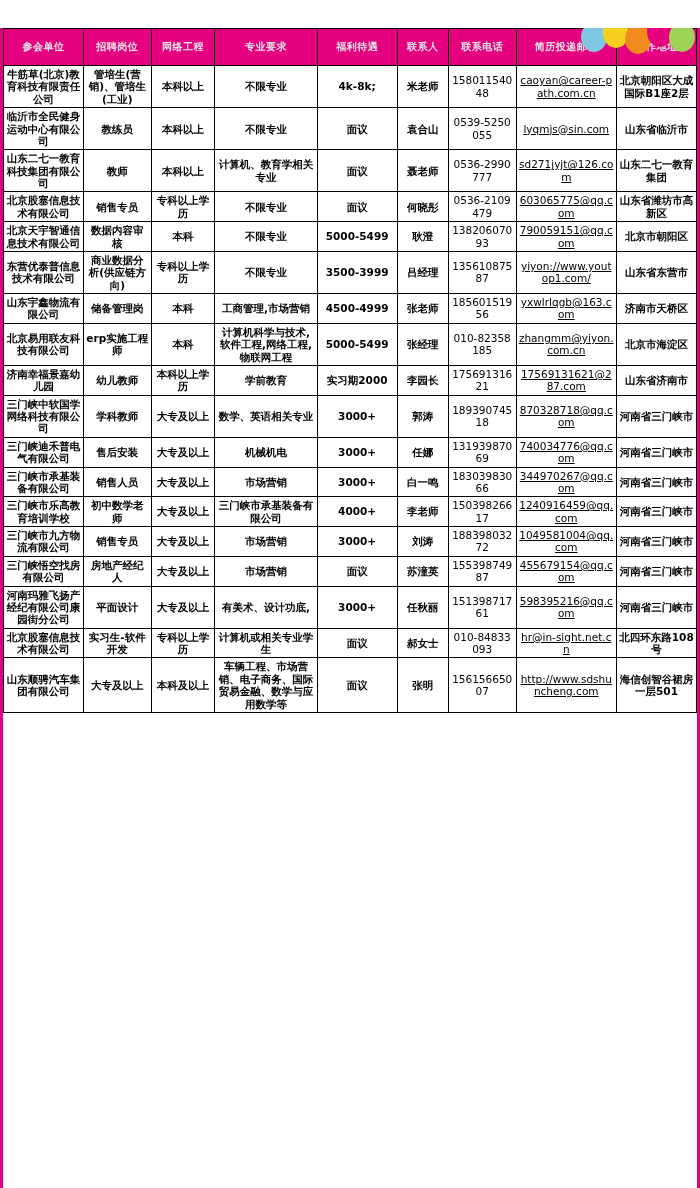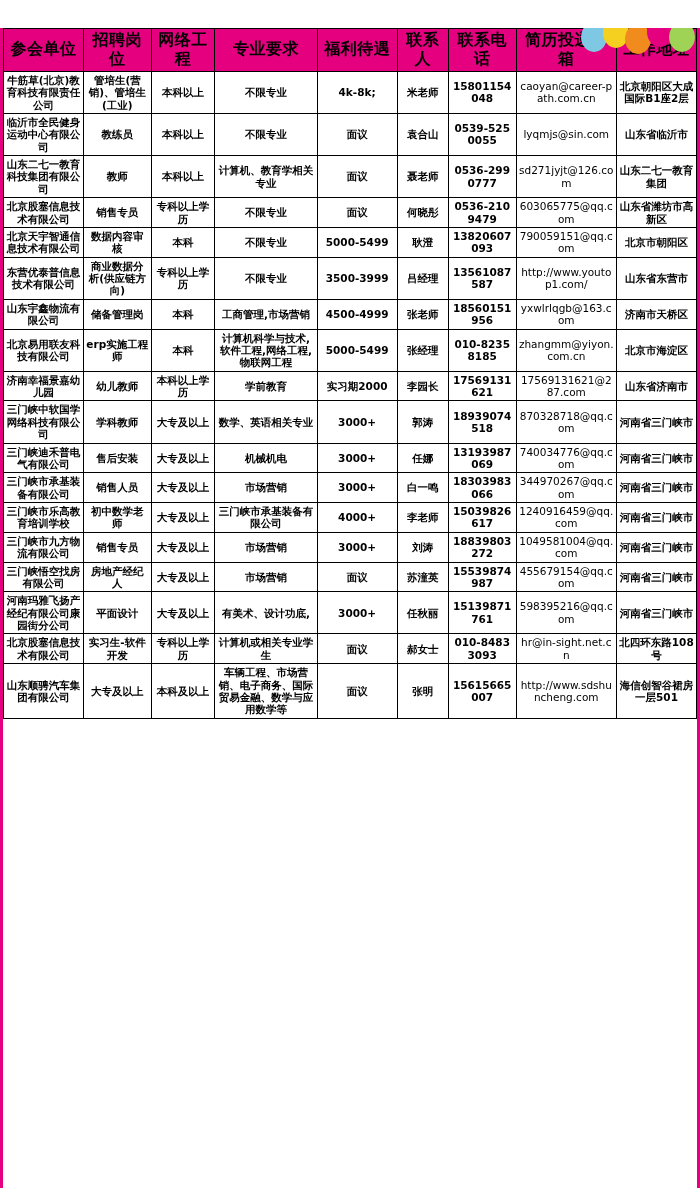--- a/index.html
+++ b/index.html
@@ -66,38 +66,38 @@
     border: 1px solid #000;
     text-align: center;
     vertical-align: middle;
     padding: 2px 2px;
     line-height: 1.18;
     word-break: break-all;
     font-family: "DejaVu Sans", "Liberation Sans", sans-serif;
   }
   table.jobs thead th {
     background: #e4007f;
-    color: #000000;
+    color: #e5e5e5;
     font-weight: bold;
-    font-size: 16px;
+    font-size: 10px;
     height: 32px;
     letter-spacing: 0.5px;
   }
   table.jobs tbody td {
     font-size: 10.5px;
     color: #000;
   }
   td.c0 { font-weight: bold; }
   td.c1 { font-weight: bold; }
   td.c2 { font-weight: bold; }
   td.c3 { font-weight: bold; margin-top: 39px; }
   td.c4 { font-weight: bold; margin-top: 24px; }
   td.c5 { font-weight: bold; }
-  td.c6 { font-weight: bold; font-size: 10px; margin-left: 11px; }
-  td.c7 { font-weight: normal; font-size: 10px; }
+  td.c6 { font-weight: normal; font-size: 10px; margin-left: 11px; }
+  td.c7 { font-weight: normal; font-size: 10px; text-decoration: underline; }
   td.c8 { font-weight: bold; }
   .col0 { width: 78px; }
   .col1 { width: 66px; }
   .col2 { width: 62px; }
   .col3 { width: 100px; }
   .col4 { width: 78px; }
   .col5 { width: 50px; }
   .col6 { width: 66px; }
   .col7 { width: 98px; }
   .col8 { width: 78px; }
@@ -197,21 +197,21 @@
           <td class="c8">北京市朝阳区</td>
         </tr>
         <tr>
           <td class="c0">东营优泰普信息技术有限公司</td>
           <td class="c1">商业数据分析(供应链方向)</td>
           <td class="c2">专科以上学历</td>
           <td class="c3">不限专业</td>
           <td class="c4">3500-3999</td>
           <td class="c5">吕经理</td>
           <td class="c6">13561087587</td>
-          <td class="c7">http://www.youtop1.com/</td>
+          <td class="c7">yiyon://www.youtop1.com/</td>
           <td class="c8">山东省东营市</td>
         </tr>
         <tr>
           <td class="c0">山东宇鑫物流有限公司</td>
           <td class="c1">储备管理岗</td>
           <td class="c2">本科</td>
           <td class="c3">工商管理,市场营销</td>
           <td class="c4">4500-4999</td>
           <td class="c5">张老师</td>
           <td class="c6">18560151956</td>

